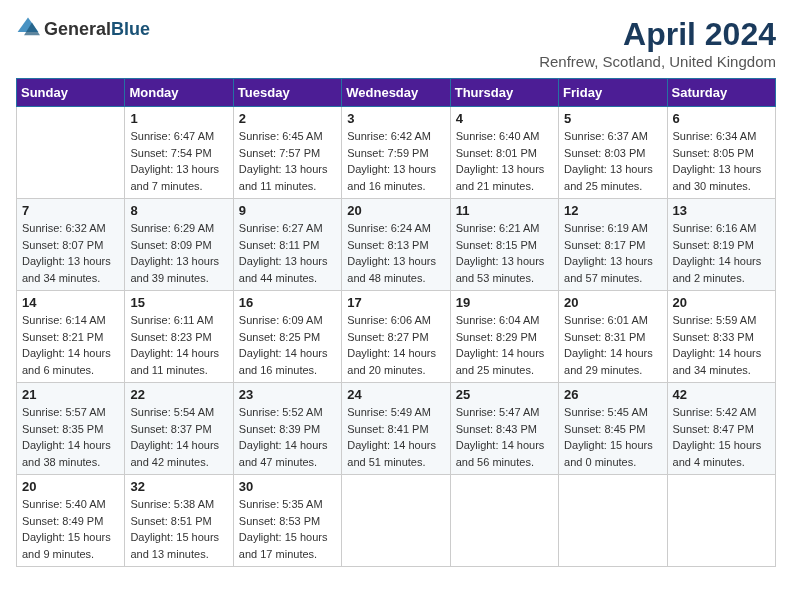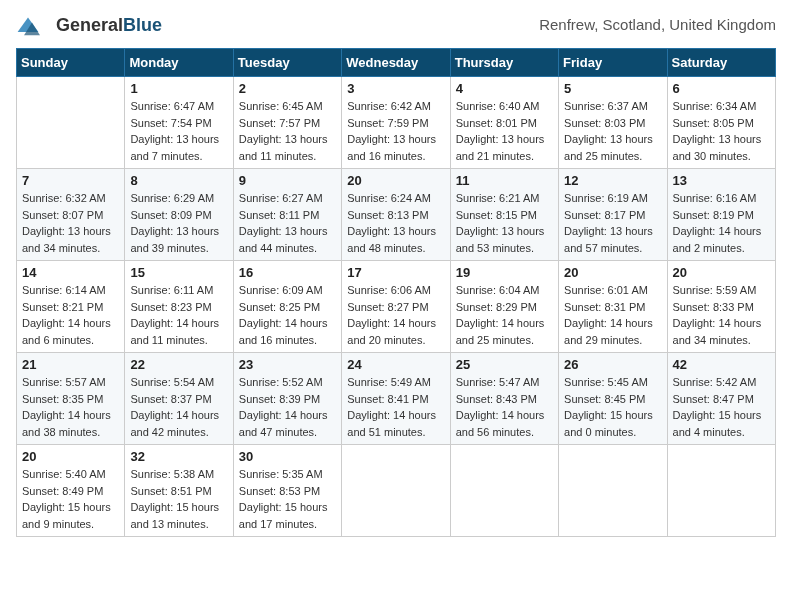--- a/index.html
+++ b/index.html
@@ -11,22 +11,22 @@
       padding: 16px;
     }
     .header-area {
       display: flex;
       justify-content: space-between;
       align-items: flex-start;
       margin-bottom: 8px;
     }
     .logo {
       display: flex;
-      align-items: flex-start;
-      gap: 16px;
+      align-items: flex-end;
+      gap: 4px;
     }
     .logo-text-general {
       font-size: 18px;
       font-weight: bold;
       color: #333;
       line-height: 1.1;
     }
     .logo-text-blue {
       font-size: 18px;
       font-weight: bold;
@@ -49,21 +49,21 @@
       font-size: 15px;
       color: #555;
       font-weight: normal;
     }
     .calendar-table {
       width: 100%;
       border-collapse: collapse;
       font-size: 11px;
     }
     .calendar-table th {
-      background: #0c4a6e;
+      background: #4c1d95;
       color: #fff;
       padding: 6px 4px;
       text-align: left;
       font-size: 13px;
       font-weight: bold;
       border: 1px solid #2471a3;
     }
     .calendar-table td {
       border: 1px solid #ccc;
       padding: 4px 5px;
@@ -104,20 +104,21 @@
         <polygon points="15,2 28,20 2,20" fill="#2980b9" opacity="0.85"></polygon>
         <polygon points="20,8 30,24 10,24" fill="#1a5276" opacity="0.7"></polygon>
       </svg>
       <div>
         <div>
           <span class="logo-text-general">General</span><span class="logo-text-blue">Blue</span>
         </div>
       </div>
     </div>
     <div class="title-area">
+      <div class="month-title">April 2024</div>
       <div class="location-title">Renfrew, Scotland, United Kingdom</div>
     </div>
   </div>
 
   <table class="calendar-table">
     <thead>
       <tr>
         <th>Sunday</th>
         <th>Monday</th>
         <th>Tuesday</th>

